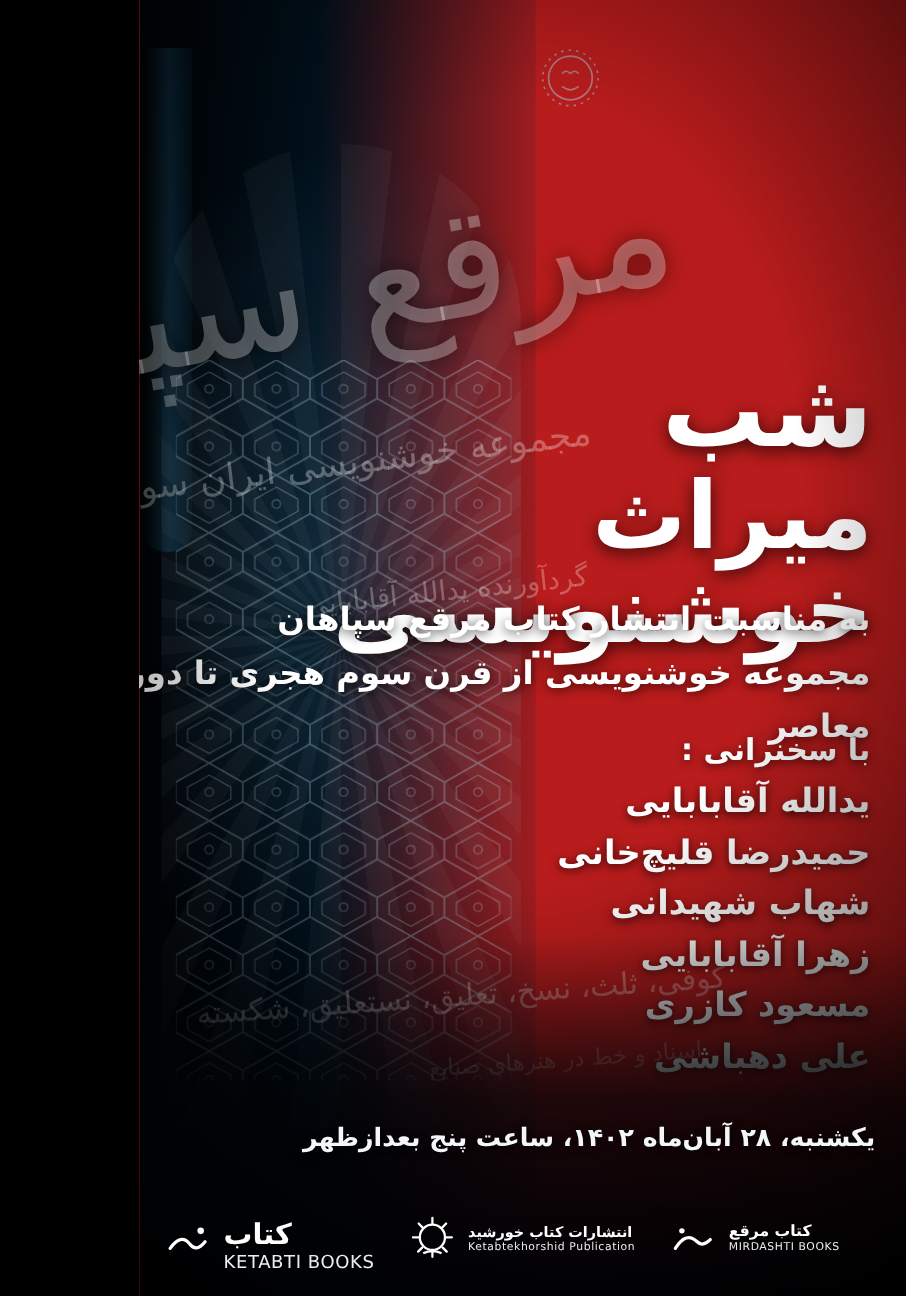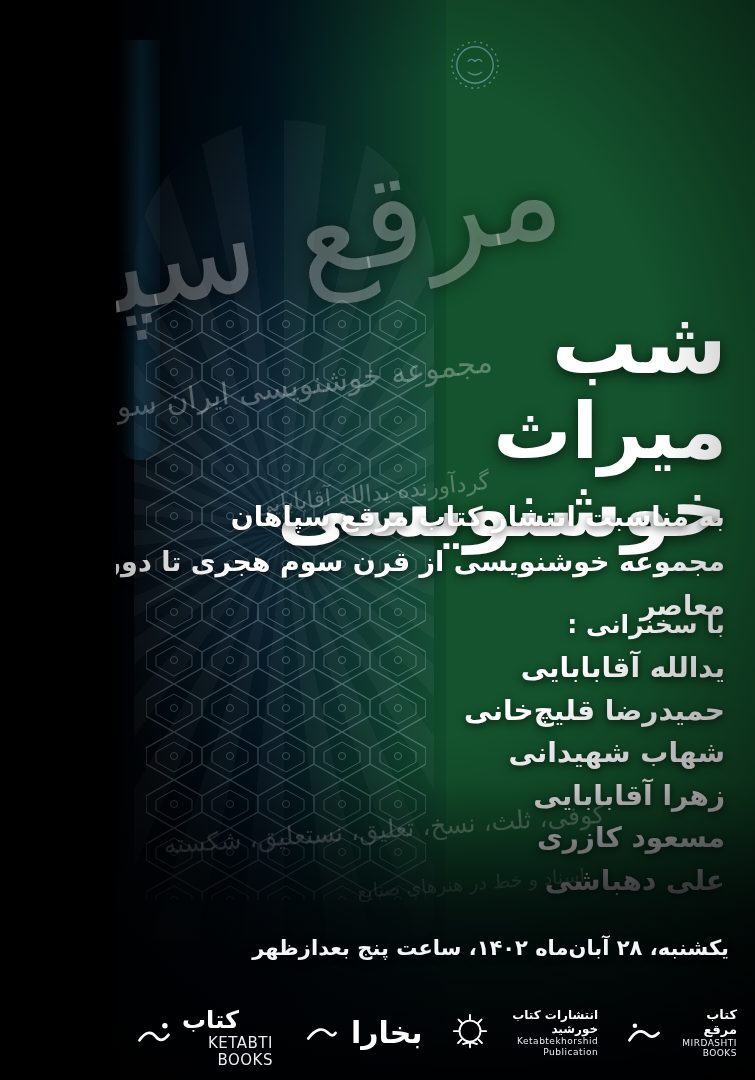--- a/index.html
+++ b/index.html
@@ -11,21 +11,21 @@
     font-family: "DejaVu Sans", "Liberation Sans", sans-serif;
   }
   .poster {
     position: relative;
     width: 639px;
     height: 1080px;
     overflow: hidden;
     background:
       radial-gradient(ellipse 70% 55% at 62% 30%, #2a7fb8 0%, #18618f 28%, #0d3f63 55%, #072740 75%, #02131f 100%),
       linear-gradient(180deg, #04263c 0%, #0a4a72 35%, #073css 60%, #010a12 100%);
-    background-color: #14532d;
+    background-color: #b91c1c;
     color: #ffffff;
   }
   
   .vignette {
     position: absolute;
     inset: 0;
     background:
       radial-gradient(ellipse 90% 75% at 50% 38%, rgba(0,0,0,0) 40%, rgba(0,0,0,0.55) 78%, rgba(0,0,0,0.92) 100%);
     pointer-events: none;
   }
@@ -300,31 +300,20 @@
           <path d="M6 30 q10 -14 18 -4 q6 8 14 -2" fill="none" stroke="#fff" stroke-width="3" stroke-linecap="round"></path>
           <circle cx="34" cy="14" r="3" fill="#fff"></circle>
         </svg>
       </div>
       <div class="logo-text">
         <span class="logo-fa">کتاب</span>
         <span class="logo-en">KETABTI BOOKS</span>
       </div>
     </div>
 
-    <div class="logo bukhara">
-      <div class="logo-mark">
-        <svg viewBox="0 0 44 44" width="40" height="40">
-          <path d="M8 28 q12 -16 22 -6 q5 5 8 0" fill="none" stroke="#fff" stroke-width="3" stroke-linecap="round"></path>
-        </svg>
-      </div>
-      <div class="logo-text">
-        <span class="logo-fa">بخارا</span>
-        <span class="logo-en"></span>
-      </div>
-    </div>
 
     <div class="logo">
       <div class="logo-mark">
         <svg viewBox="0 0 44 44" width="42" height="42">
           <circle cx="22" cy="20" r="11" fill="none" stroke="#fff" stroke-width="2"></circle>
           <g stroke="#fff" stroke-width="2" stroke-linecap="round">
             <path d="M22 3 v5 M22 32 v5 M5 20 h5 M34 20 h5 M10 8 l3.5 3.5 M31 29 l3.5 3.5 M34 8 l-3.5 3.5 M13 29 l-3.5 3.5"></path>
           </g>
           <path d="M14 34 q8 -4 16 0" fill="none" stroke="#fff" stroke-width="2"></path>
         </svg>

